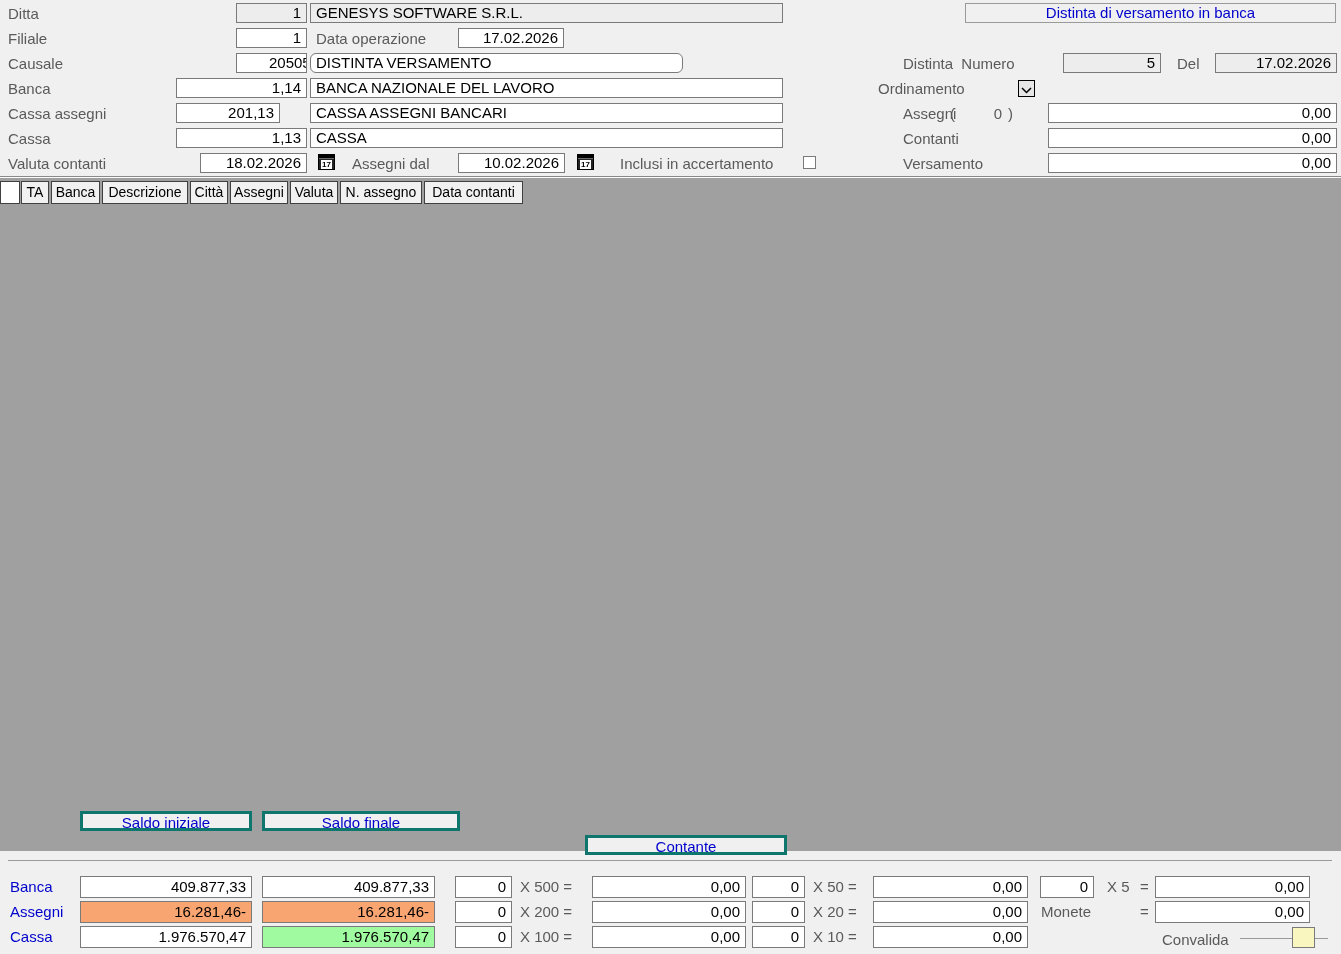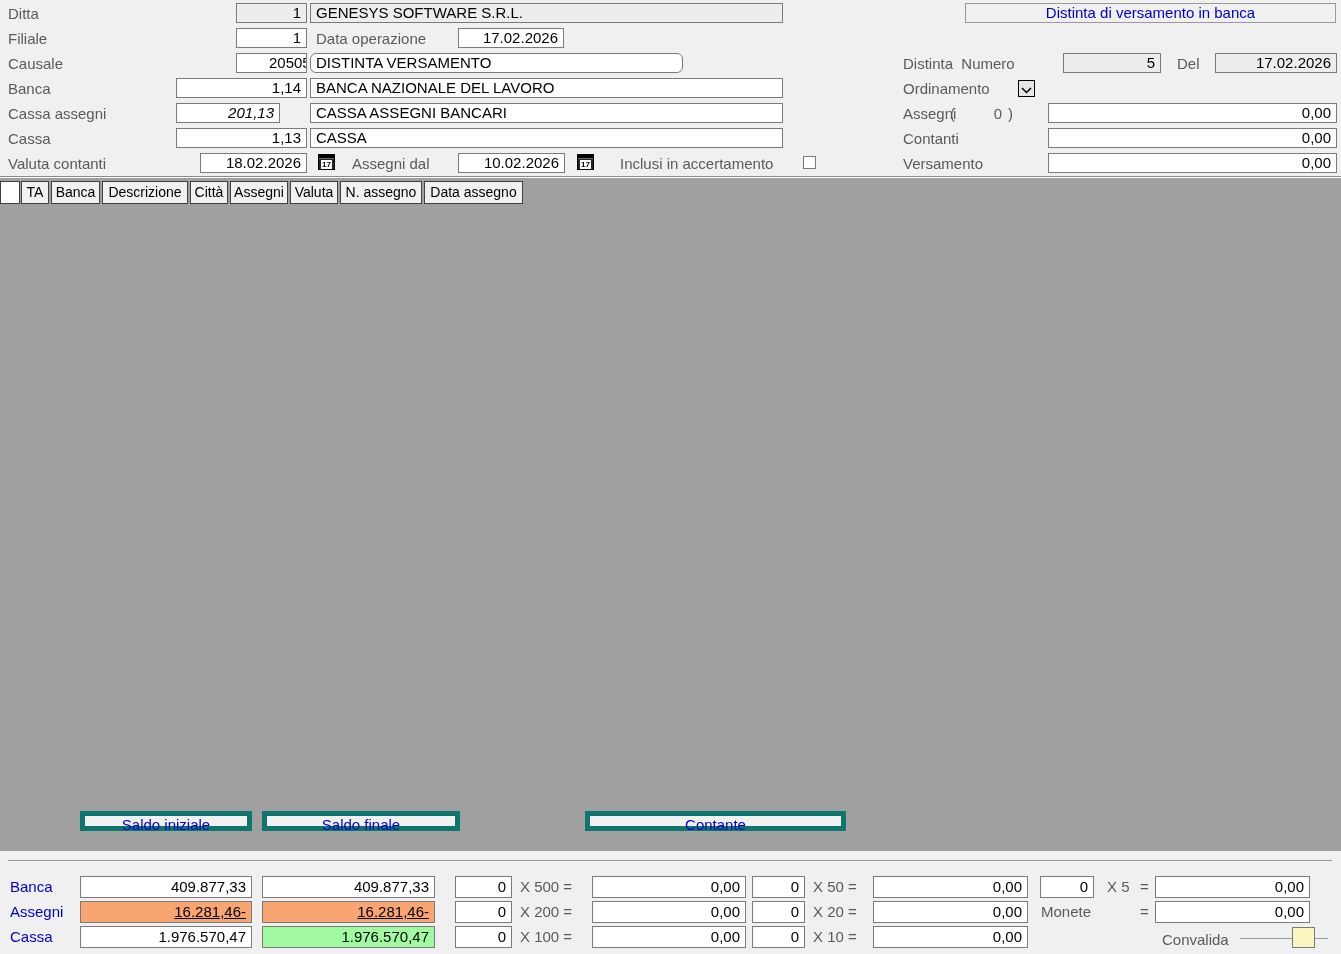--- a/index.html
+++ b/index.html
@@ -23,25 +23,25 @@
        background:#F1F1F1;font-size:14px;line-height:21px;text-align:center;white-space:pre;}
   .hcell.blank{background:#fff;}
   .cal{position:absolute;width:17px;height:16px;background:#242424;border:1px solid #000;box-sizing:border-box;}
   .cal-top{height:3px;background:#000;border-bottom:1px solid #6a6a6a;}
   .cal-page{margin:1px auto 0;width:11px;height:9px;background:#fff;color:#000;font-size:8px;
        font-weight:bold;line-height:9px;text-align:center;}
   .cb{position:absolute;box-sizing:border-box;background:#fff;border:1px solid #7a7a7a;}
   .cb-ord{position:absolute;left:1018px;top:80px;width:17px;height:17px;background:#E6E6E6;
        border:1px solid #000;box-sizing:border-box;display:flex;align-items:center;justify-content:center;}
   .gline{position:absolute;height:1px;background:#9a9a9a;}
-  .hdrbox{position:absolute;top:811px;height:20px;box-sizing:border-box;border:5px solid #0f766e;
+  .hdrbox{position:absolute;top:811px;height:20px;box-sizing:border-box;border:3px solid #0f766e;
        background:#F0F0F0;color:#0000CC;text-align:center;line-height:18px;}
   .bfld{position:absolute;height:22px;line-height:20px;box-sizing:border-box;border:1px solid #7a7a7a;
        background:#fff;padding:0 5px;text-align:right;overflow:hidden;white-space:pre;}
-  .bfld.neg{background:#F8A572;text-decoration:underline;}
+  .bfld.neg{background:#F8A572;}
   .bfld.pos{background:#A0FAA0;}
   .bfld.yellow{background:#FAF6C0;padding:0;}
   .dlbl{position:absolute;height:22px;line-height:22px;color:#5A5A5A;white-space:pre;}
 </style>
 </head>
 <body>
 
 <div class="screen">
 
   <div class="band bg-top"></div>
@@ -64,31 +64,31 @@
   <div class="fld num" style="left:236px;top:53px;width:71px;padding-left:32px;">20505</div>
   <div class="fld" style="left:310px;top:53px;width:373px;border-radius:6px;">DISTINTA VERSAMENTO</div>
   <div class="lbl" style="left:903px;top:54px;">Distinta  Numero</div>
   <div class="fld ro num" style="left:1063px;top:53px;width:98px;">5</div>
   <div class="lbl" style="left:1177px;top:54px;">Del</div>
   <div class="fld ro num" style="left:1215px;top:53px;width:122px;">17.02.2026</div>
 
   <div class="lbl" style="left:8px;top:79px;">Banca</div>
   <div class="fld num" style="left:176px;top:78px;width:131px;padding-left:6px;">1,14</div>
   <div class="fld" style="left:310px;top:78px;width:473px;">BANCA NAZIONALE DEL LAVORO</div>
-  <div class="lbl" style="left:903px;top:79px;">Ordinamento</div>
+  <div class="lbl" style="left:878px;top:79px;">Ordinamento</div>
   <div class="cb-ord">
     <span>
       <svg width="11" height="7" viewBox="0 0 11 7">
           <polyline points="1,1 5.5,5.5 10,1" fill="none" stroke="#000" stroke-width="1.5"></polyline>
         </svg>
     </span>
   </div>
 
   <div class="lbl" style="left:8px;top:104px;">Cassa assegni</div>
-  <div class="fld num" style="left:176px;top:103px;width:104px;font-style:italic;">201,13</div>
+  <div class="fld num" style="left:176px;top:103px;width:104px;">201,13</div>
   <div class="fld" style="left:310px;top:103px;width:473px;">CASSA ASSEGNI BANCARI</div>
   <div class="lbl" style="left:903px;top:104px;">Assegni</div>
   <div class="lbl" style="left:950px;top:104px;">(</div>
   <div class="lbl num" style="left:980px;top:104px;width:22px;">0</div>
   <div class="lbl" style="left:1008px;top:104px;">)</div>
   <div class="fld num" style="left:1048px;top:103px;width:289px;">0,00</div>
 
   <div class="lbl" style="left:8px;top:129px;">Cassa</div>
   <div class="fld num" style="left:176px;top:128px;width:131px;">1,13</div>
   <div class="fld" style="left:310px;top:128px;width:473px;">CASSA</div>
@@ -113,26 +113,26 @@
   <div class="fld num" style="left:1048px;top:153px;width:289px;">0,00</div>
 
   <div class="hcell blank" style="left:0px;width:20px;"></div>
   <div class="hcell" style="left:21px;width:28px;">TA</div>
   <div class="hcell" style="left:51px;width:49px;">Banca</div>
   <div class="hcell" style="left:102px;width:86px;">Descrizione</div>
   <div class="hcell" style="left:190px;width:38px;">Città</div>
   <div class="hcell" style="left:230px;width:58px;">Assegni</div>
   <div class="hcell" style="left:290px;width:48px;">Valuta</div>
   <div class="hcell" style="left:340px;width:82px;">N. assegno</div>
-  <div class="hcell" style="left:424px;width:99px;">Data assegno</div>
+  <div class="hcell" style="left:424px;width:99px;">Data contanti</div>
 
   <div class="gline" style="left:8px;top:860px;width:1324px;"></div>
   <div class="hdrbox" style="left:80px;width:172px;">Saldo iniziale</div>
   <div class="hdrbox" style="left:262px;width:198px;">Saldo finale</div>
-  <div class="hdrbox" style="left:585px;width:261px;">Contante</div>
+  <div class="hdrbox" style="left:585px;width:202px;margin-top:24px;">Contante</div>
 
   <div class="blbl" style="left:10px;top:876px;">Banca</div>
   <div class="blbl" style="left:10px;top:901px;">Assegni</div>
   <div class="blbl" style="left:10px;top:926px;">Cassa</div>
 
   <div class="bfld" style="left:80px;top:876px;width:172px;">409.877,33</div>
   <div class="bfld" style="left:262px;top:876px;width:173px;">409.877,33</div>
   <div class="bfld neg" style="left:80px;top:901px;width:172px;">16.281,46-</div>
   <div class="bfld neg" style="left:262px;top:901px;width:173px;">16.281,46-</div>
   <div class="bfld" style="left:80px;top:926px;width:172px;">1.976.570,47</div>

